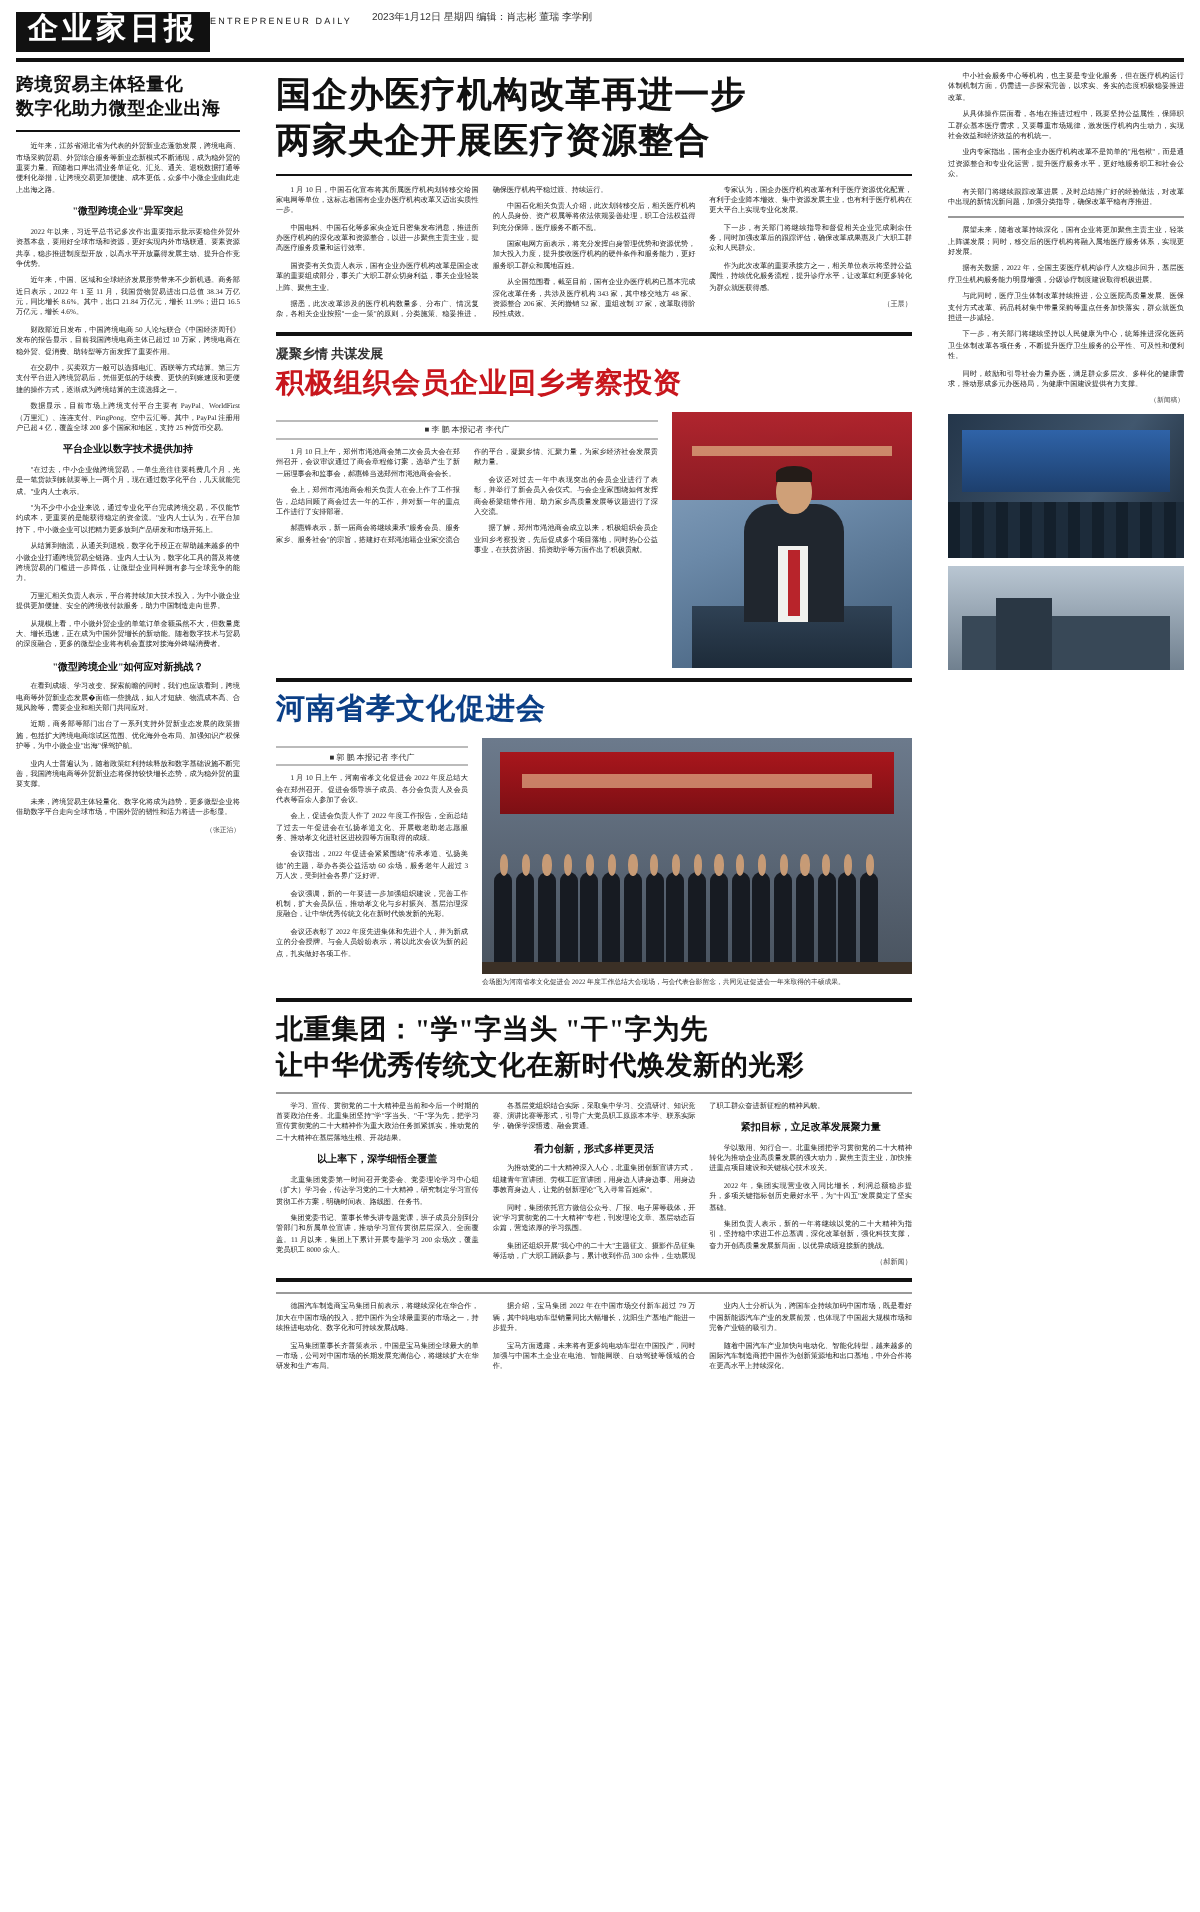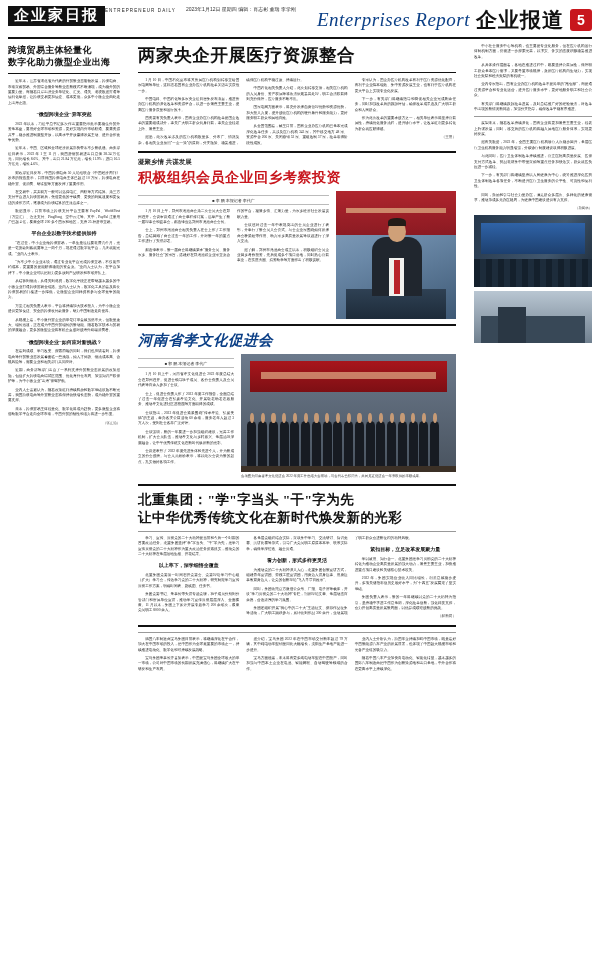--- a/index.html
+++ b/index.html
@@ -47,21 +47,21 @@
   .byline{font-size:3.6px;color:#444;text-align:right;margin-top:2px;}
 
   
   .left-head{font-weight:bold;font-size:9px;line-height:1.35;letter-spacing:0.3px;margin-bottom:4px;}
 
   
   .lead-h1{font-weight:bold;font-size:17.5px;line-height:1.3;letter-spacing:0.6px;color:#111;}
 
   
   .h-red{font-weight:bold;font-size:14px;color:#c8161d;line-height:1.3;letter-spacing:0.5px;}
-  .h-blue{font-weight:bold;font-size:14.5px;color:#0b3f86;line-height:1.32;letter-spacing:0.5px;font-style:italic;}
+  .h-blue{font-weight:bold;font-size:14.5px;color:#0b3f86;line-height:1.32;letter-spacing:0.5px;}
   .h-black{font-weight:bold;font-size:13.5px;color:#111;line-height:1.32;letter-spacing:0.4px;}
   .shoulder{font-size:6.5px;font-weight:bold;color:#333;margin-bottom:2px;}
 
   .srcline{display:flex;justify-content:center;gap:10px;font-size:4px;color:#333;margin:4px 0 4px 0;
            border-top:1px solid #bbb;border-bottom:1px solid #bbb;padding:1.5px 0;}
 
   .cols2{column-count:2;column-gap:7px;}
   .cols3{column-count:3;column-gap:7px;}
 
   
@@ -115,25 +115,20 @@
 
 <div class="page">
 
   <div class="masthead">
     <div class="mast-left">
       <div class="mast-logo">企业家日报</div>
       <div class="mast-en">ENTREPRENEUR DAILY</div>
     </div>
     <div class="mast-mid">
       <div class="mast-mid-line">2023年1月12日  星期四  编辑：肖志彬  董瑞  李学刚</div>
-    </div>
-    <div class="mast-right">
-      <div class="mast-title-en">Enterprises Report</div>
-      <div class="mast-title-cn">企业报道</div>
-      <div class="page-badge">5</div>
     </div>
   </div>
 
   <div class="body-grid">
 
     <div class="col-left">
       <div class="left-head" style="white-space:pre-line;">跨境贸易主体轻量化
 数字化助力微型企业出海</div>
       <div class="rule"></div>
       <div class="txt">
@@ -155,20 +150,21 @@
         <p>近期，商务部等部门出台了一系列支持外贸新业态发展的政策措施，包括扩大跨境电商综试区范围、优化海外仓布局、加强知识产权保护等，为中小微企业"出海"保驾护航。</p>
         <p>业内人士普遍认为，随着政策红利持续释放和数字基础设施不断完善，我国跨境电商等外贸新业态将保持较快增长态势，成为稳外贸的重要支撑。</p>
         <p>未来，跨境贸易主体轻量化、数字化将成为趋势，更多微型企业将借助数字平台走向全球市场，中国外贸的韧性和活力将进一步彰显。</p>
         <div class="foot-note">（张正治）</div>
       </div>
     </div>
 
     <div class="col-main">
 
       <div>
+        <div class="lead-h1">国企办医疗机构改革再进一步</div>
         <div class="lead-h1 l2">两家央企开展医疗资源整合</div>
         <div class="rule"></div>
         <div class="txt cols3">
           <p>1 月 10 日，中国石化宣布将其所属医疗机构划转移交给国家电网等单位，这标志着国有企业办医疗机构改革又迈出实质性一步。</p>
           <p>中国电科、中国石化等多家央企近日密集发布消息，推进所办医疗机构的深化改革和资源整合，以进一步聚焦主责主业，提高医疗服务质量和运行效率。</p>
           <p>国资委有关负责人表示，国有企业办医疗机构改革是国企改革的重要组成部分，事关广大职工群众切身利益，事关企业轻装上阵、聚焦主业。</p>
           <p>据悉，此次改革涉及的医疗机构数量多、分布广、情况复杂，各相关企业按照"一企一策"的原则，分类施策、稳妥推进，确保医疗机构平稳过渡、持续运行。</p>
           <p>中国石化相关负责人介绍，此次划转移交后，相关医疗机构的人员身份、资产权属等将依法依规妥善处理，职工合法权益得到充分保障，医疗服务不断不乱。</p>
           <p>国家电网方面表示，将充分发挥自身管理优势和资源优势，加大投入力度，提升接收医疗机构的硬件条件和服务能力，更好服务职工群众和属地百姓。</p>
           <p>从全国范围看，截至目前，国有企业办医疗机构已基本完成深化改革任务，共涉及医疗机构 343 家，其中移交地方 48 家、资源整合 206 家、关闭撤销 52 家、重组改制 37 家，改革取得阶段性成效。</p>

